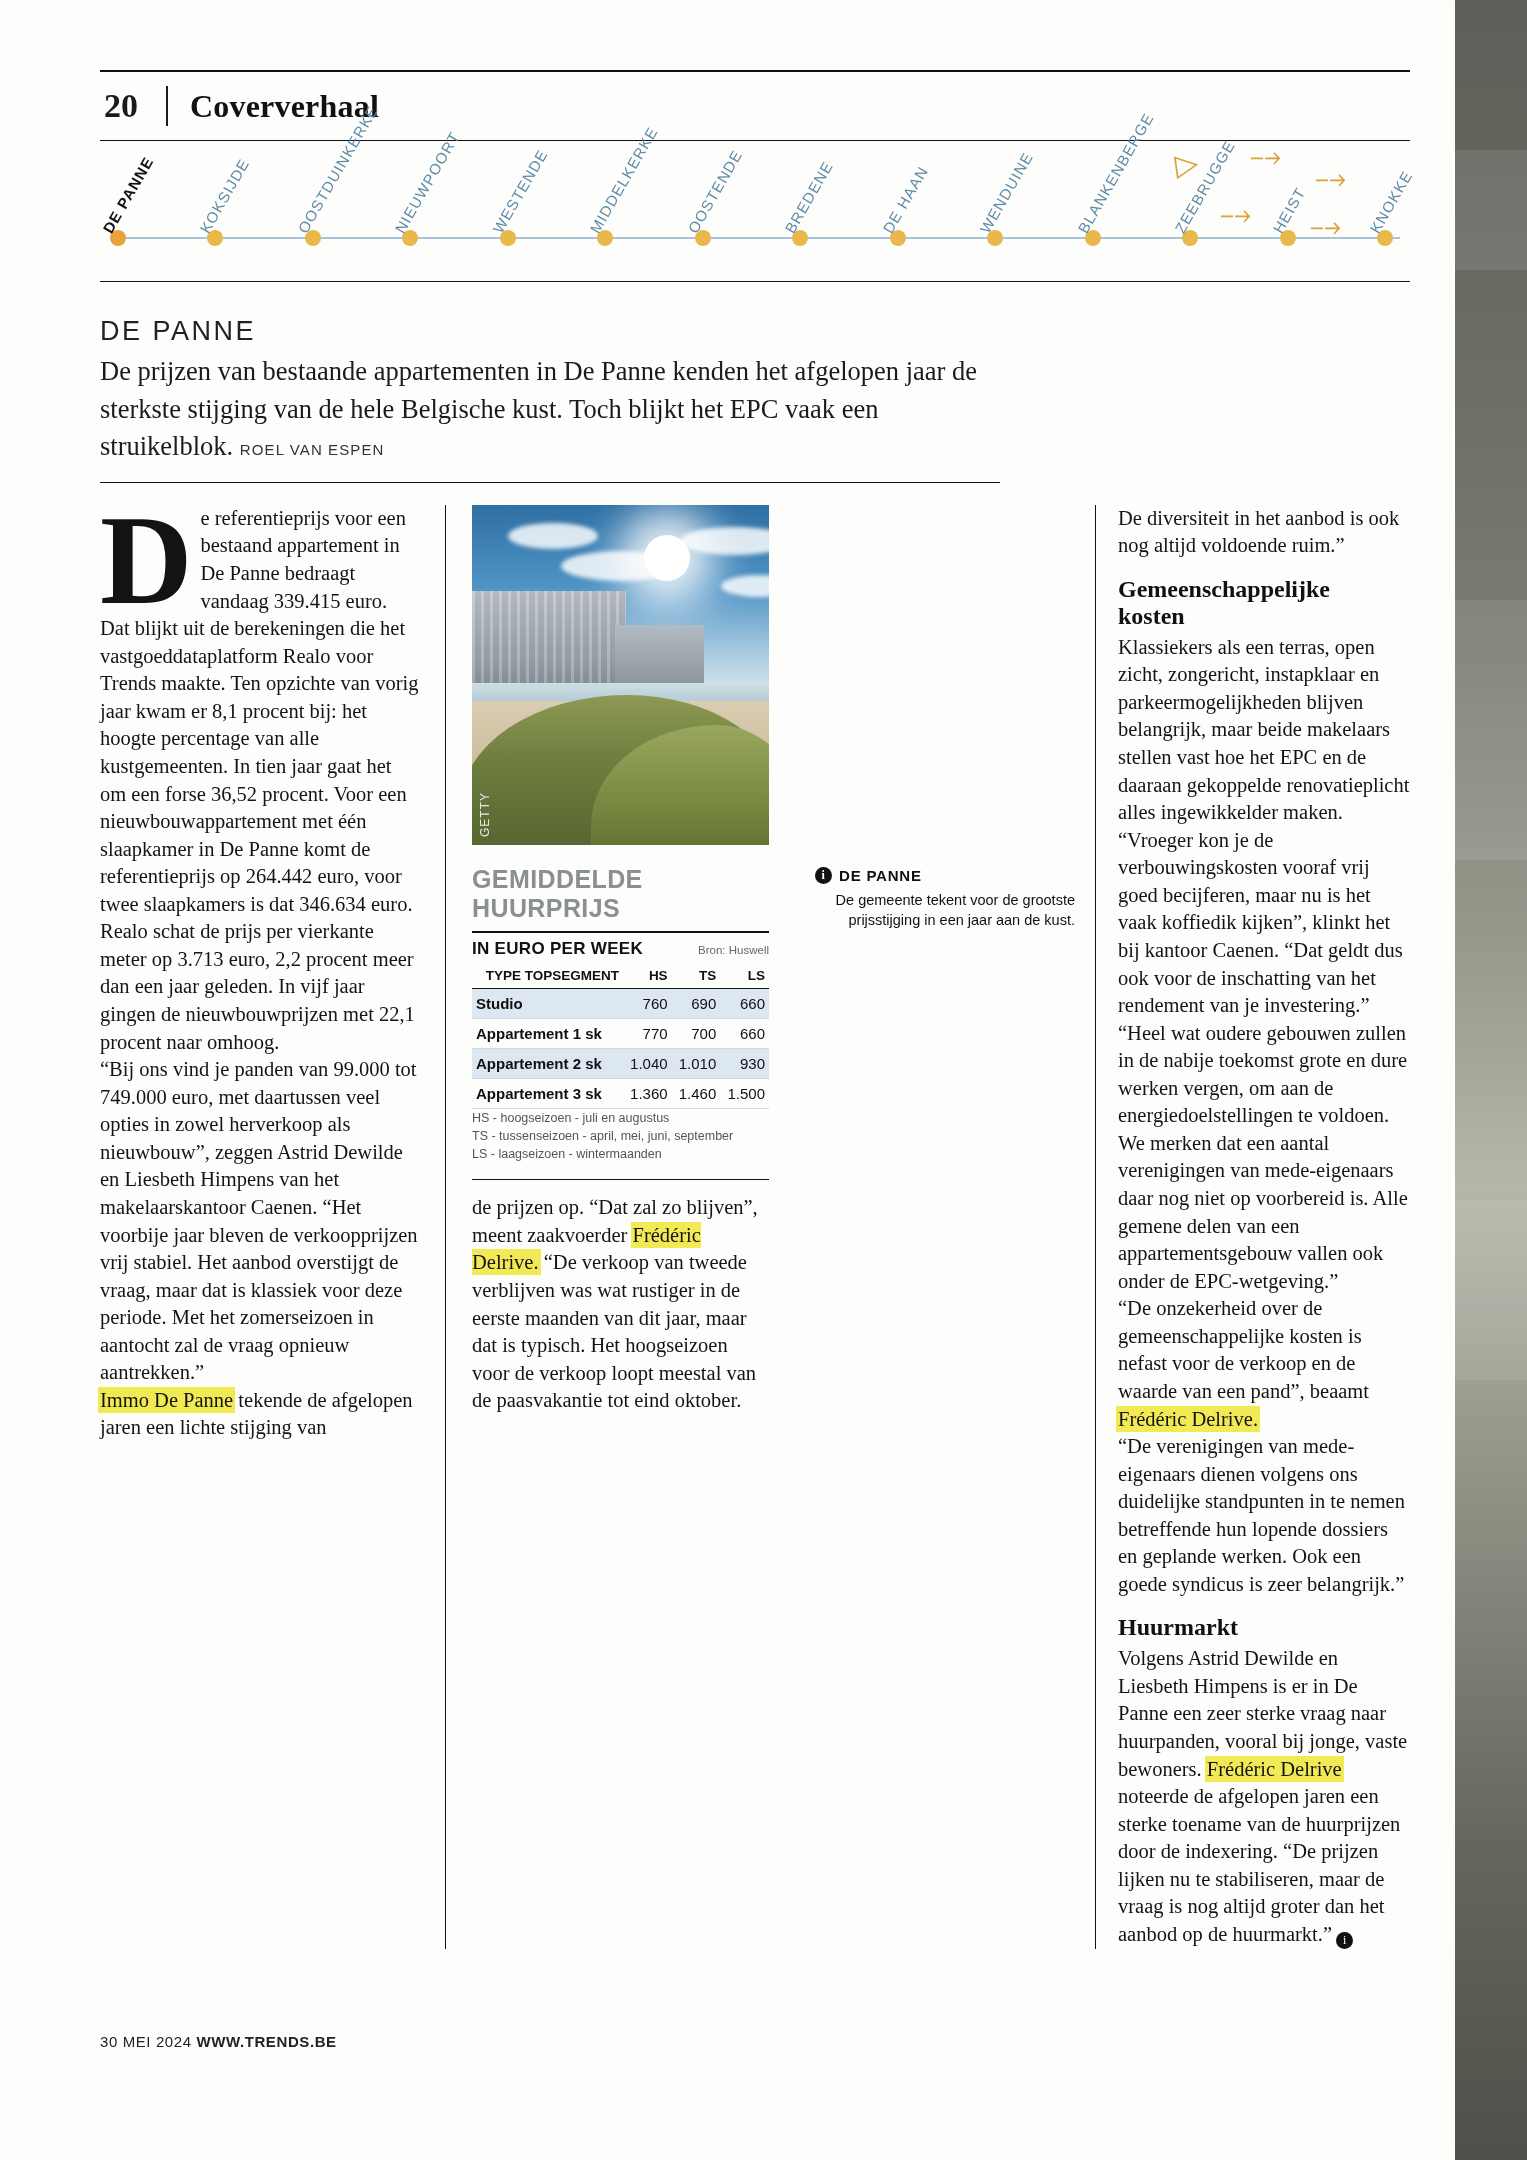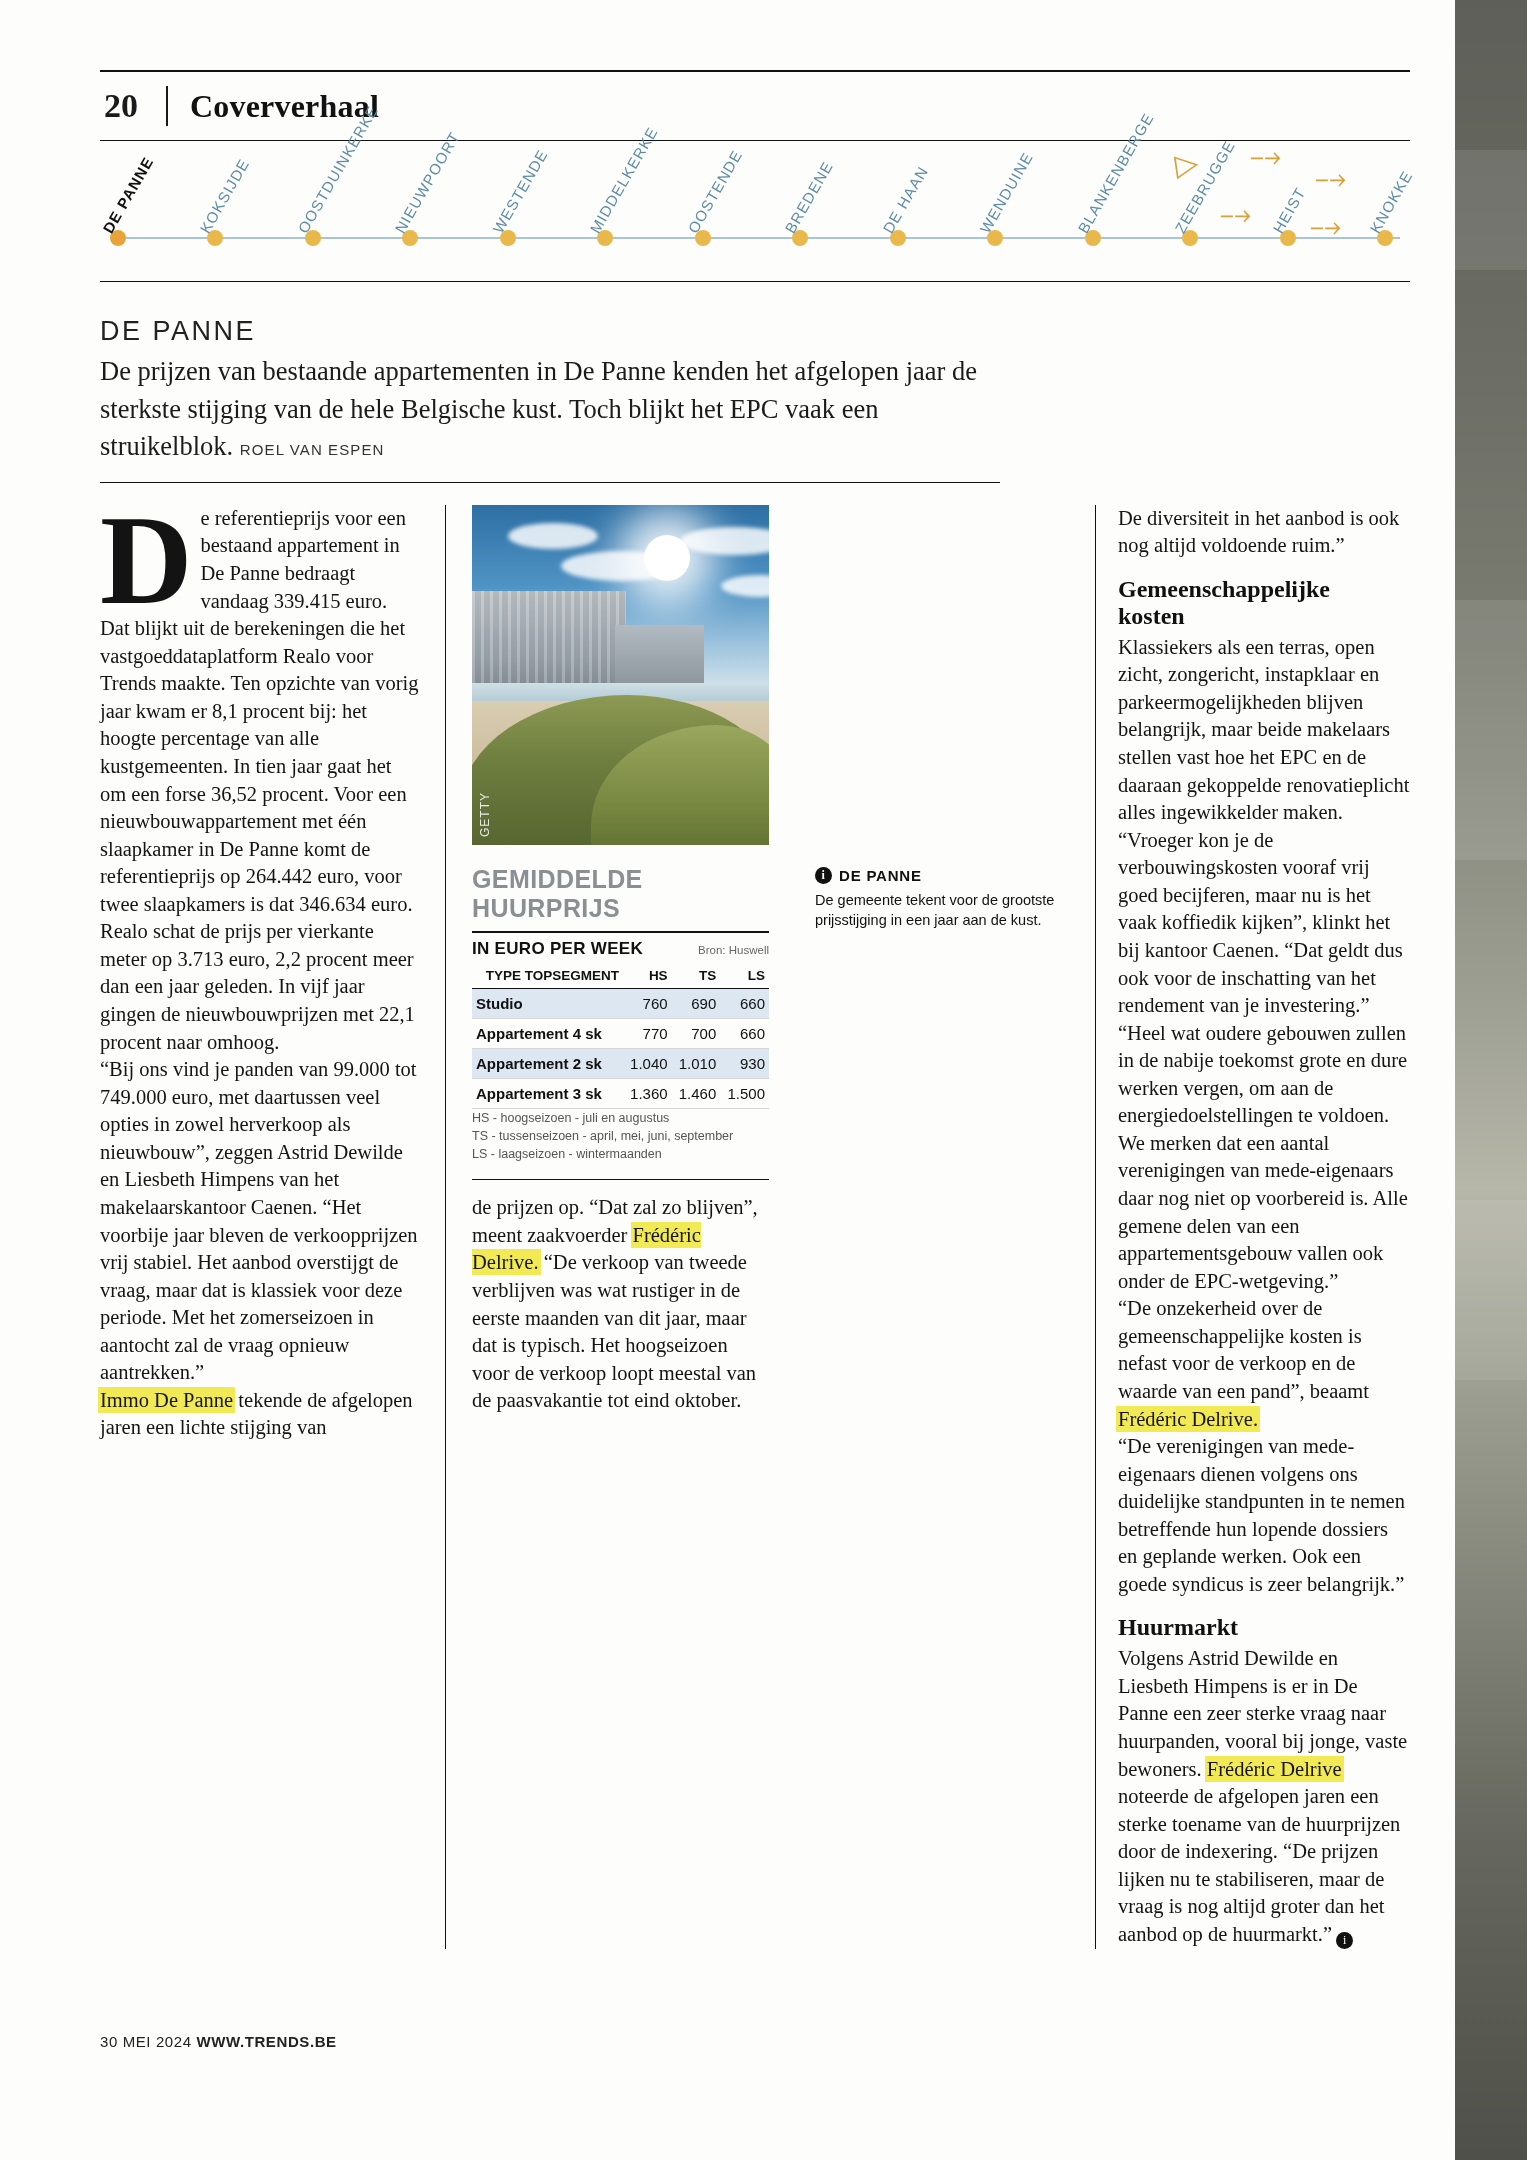--- a/index.html
+++ b/index.html
@@ -359,20 +359,21 @@
     align-items: center;
     justify-content: center;
     font-family: "Liberation Serif", serif;
   }
   .sidenote-body {
     font-family: "Liberation Sans", sans-serif;
     font-size: 14.5px;
     line-height: 1.42;
     color: #111;
     margin-top: 6px;
+    text-align: right;
   }
 
   
   .subhead {
     font-family: "Liberation Serif", serif;
     font-size: 24px;
     font-weight: 700;
     color: #111;
     margin: 16px 12px 4px 0;
     line-height: 1.12;
@@ -511,21 +512,21 @@
             </tr>
           </thead>
           <tbody id="rent-rows">
               <tr class="alt">
                 <td class="first">Studio</td>
                 <td>760</td>
                 <td>690</td>
                 <td>660</td>
               </tr>
               <tr>
-                <td class="first">Appartement 4 sk</td>
+                <td class="first">Appartement 1 sk</td>
                 <td>770</td>
                 <td>700</td>
                 <td>660</td>
               </tr>
               <tr class="alt">
                 <td class="first">Appartement 2 sk</td>
                 <td>1.040</td>
                 <td>1.010</td>
                 <td>930</td>
               </tr>

